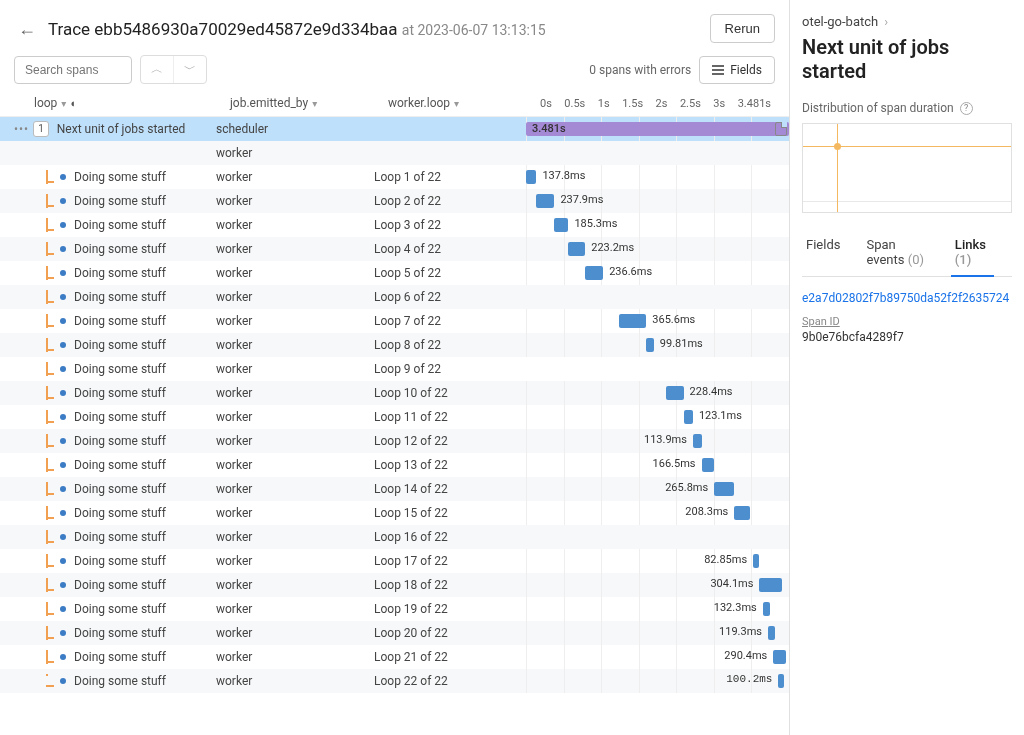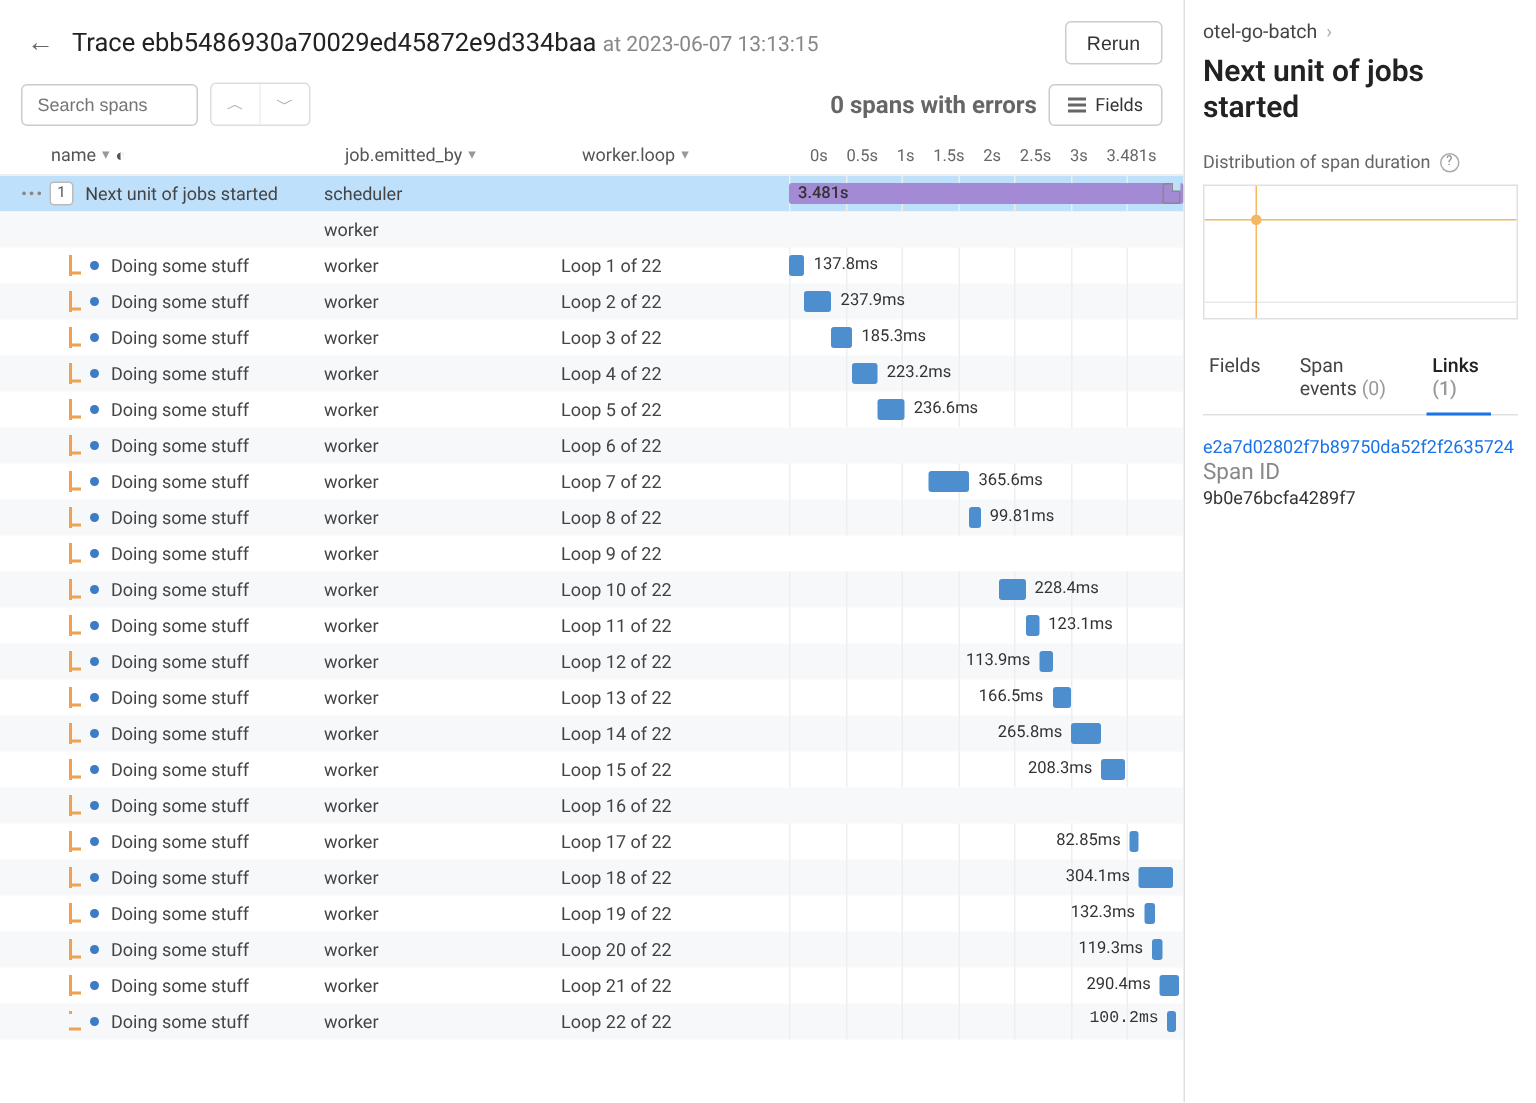--- a/index.html
+++ b/index.html
@@ -24,21 +24,21 @@
   .trace-ts { color: #888; font-size: 14px; }
   .spacer { flex: 1; }
   .rerun-btn { border: 1px solid #ccc; background:#fff; padding: 6px 14px; border-radius: 4px; font-size: 13px; cursor:pointer; color:#333;}
   
   
   .toolbar { display:flex; align-items:center; padding: 0 14px 8px 14px; gap: 8px; }
   .search-input { border:1px solid #ccc; border-radius:4px; padding:6px 10px; width:118px; font-size:12px; color:#888;}
   .nav-updown { border:1px solid #ddd; border-radius:4px; display:flex;}
   .nav-btn { padding:5px 10px; color:#aaa; cursor:pointer; font-size:12px;}
   .nav-btn + .nav-btn { border-left:1px solid #eee;}
-  .errors-text { font-size:16px; color:#666; margin-left:auto;font-weight:bold;}
+  .errors-text { font-size:12px; color:#666; margin-left:auto;}
   .fields-btn { border:1px solid #ccc; border-radius:4px; padding:6px 12px; font-size:12px; display:flex; align-items:center; gap:6px; cursor:pointer; color:#333;}
   .fields-icon { display:inline-block; width:12px; height:10px; position:relative;}
   .fields-icon::before, .fields-icon::after { content:""; position:absolute; left:0; width:12px; height:2px; background:#666;}
   .fields-icon::before{ top:0; box-shadow: 0 4px 0 #666;}
   .fields-icon::after{ top:8px;}
   
   
   .col-header { display:flex; align-items:center; padding: 4px 14px 6px 14px; font-size:12px; color:#555; border-bottom:1px solid #eee;}
   .col-name { width: 216px; padding-left: 20px; display:flex; align-items:center; gap:4px;}
   .col-emitted { width: 158px; display:flex; align-items:center; gap:4px;}
@@ -84,21 +84,21 @@
   .dist-line-v{ position:absolute; top:0; bottom:0; left:34px; width:1px; background:#f4b860;}
   .dist-line-h{ position:absolute; left:0; right:0; top:22px; height:1px; background:#f4b860;}
   .dist-pt{ position:absolute; left:31px; top:19px; width:7px; height:7px; border-radius:50%; background:#f4b860;}
   
   .tabs { display:flex; border-bottom:1px solid #e0e0e0; margin-top:16px; font-size:13px;}
   .tab { padding:8px 4px; margin-right:18px; color:#444; cursor:pointer;}
   .tab .count{ color:#999;}
   .tab.active { color:#222; font-weight:500; border-bottom:2px solid #1a73e8; margin-bottom:-1px;}
   
   .link-id { color:#1a73e8; font-size:12px; margin-top:14px; cursor:pointer; word-break:break-all;}
-  .meta-label{ font-size:15px; color:#888; }
+  .meta-label{ font-size:11px; color:#888; margin-top:10px;text-decoration:underline;}
   .meta-val{ font-size:12px; color:#333; margin-top:2px;}
 </style>
 </head>
 <body>
 
 <div class="main">
   <div class="trace-header">
     <span class="back-arrow">←</span>
     <span class="trace-title">
       <span>Trace</span>
@@ -117,21 +117,21 @@
     </span>
     <span class="errors-text">0 spans with errors</span>
     <span class="fields-btn">
       <span class="fields-icon"></span>
       <span>Fields</span>
     </span>
   </div>
 
   <div class="col-header">
     <div class="col-name">
-      <span>name</span>
+      <span>loop</span>
       <span class="sort-ic">▾</span>
       <span class="odd-ic">◐</span>
     </div>
     <div class="col-emitted">
       <span>job.emitted_by</span>
       <span class="sort-ic">▾</span>
     </div>
     <div class="col-loop">
       <span>worker.loop</span>
       <span class="sort-ic">▾</span>

